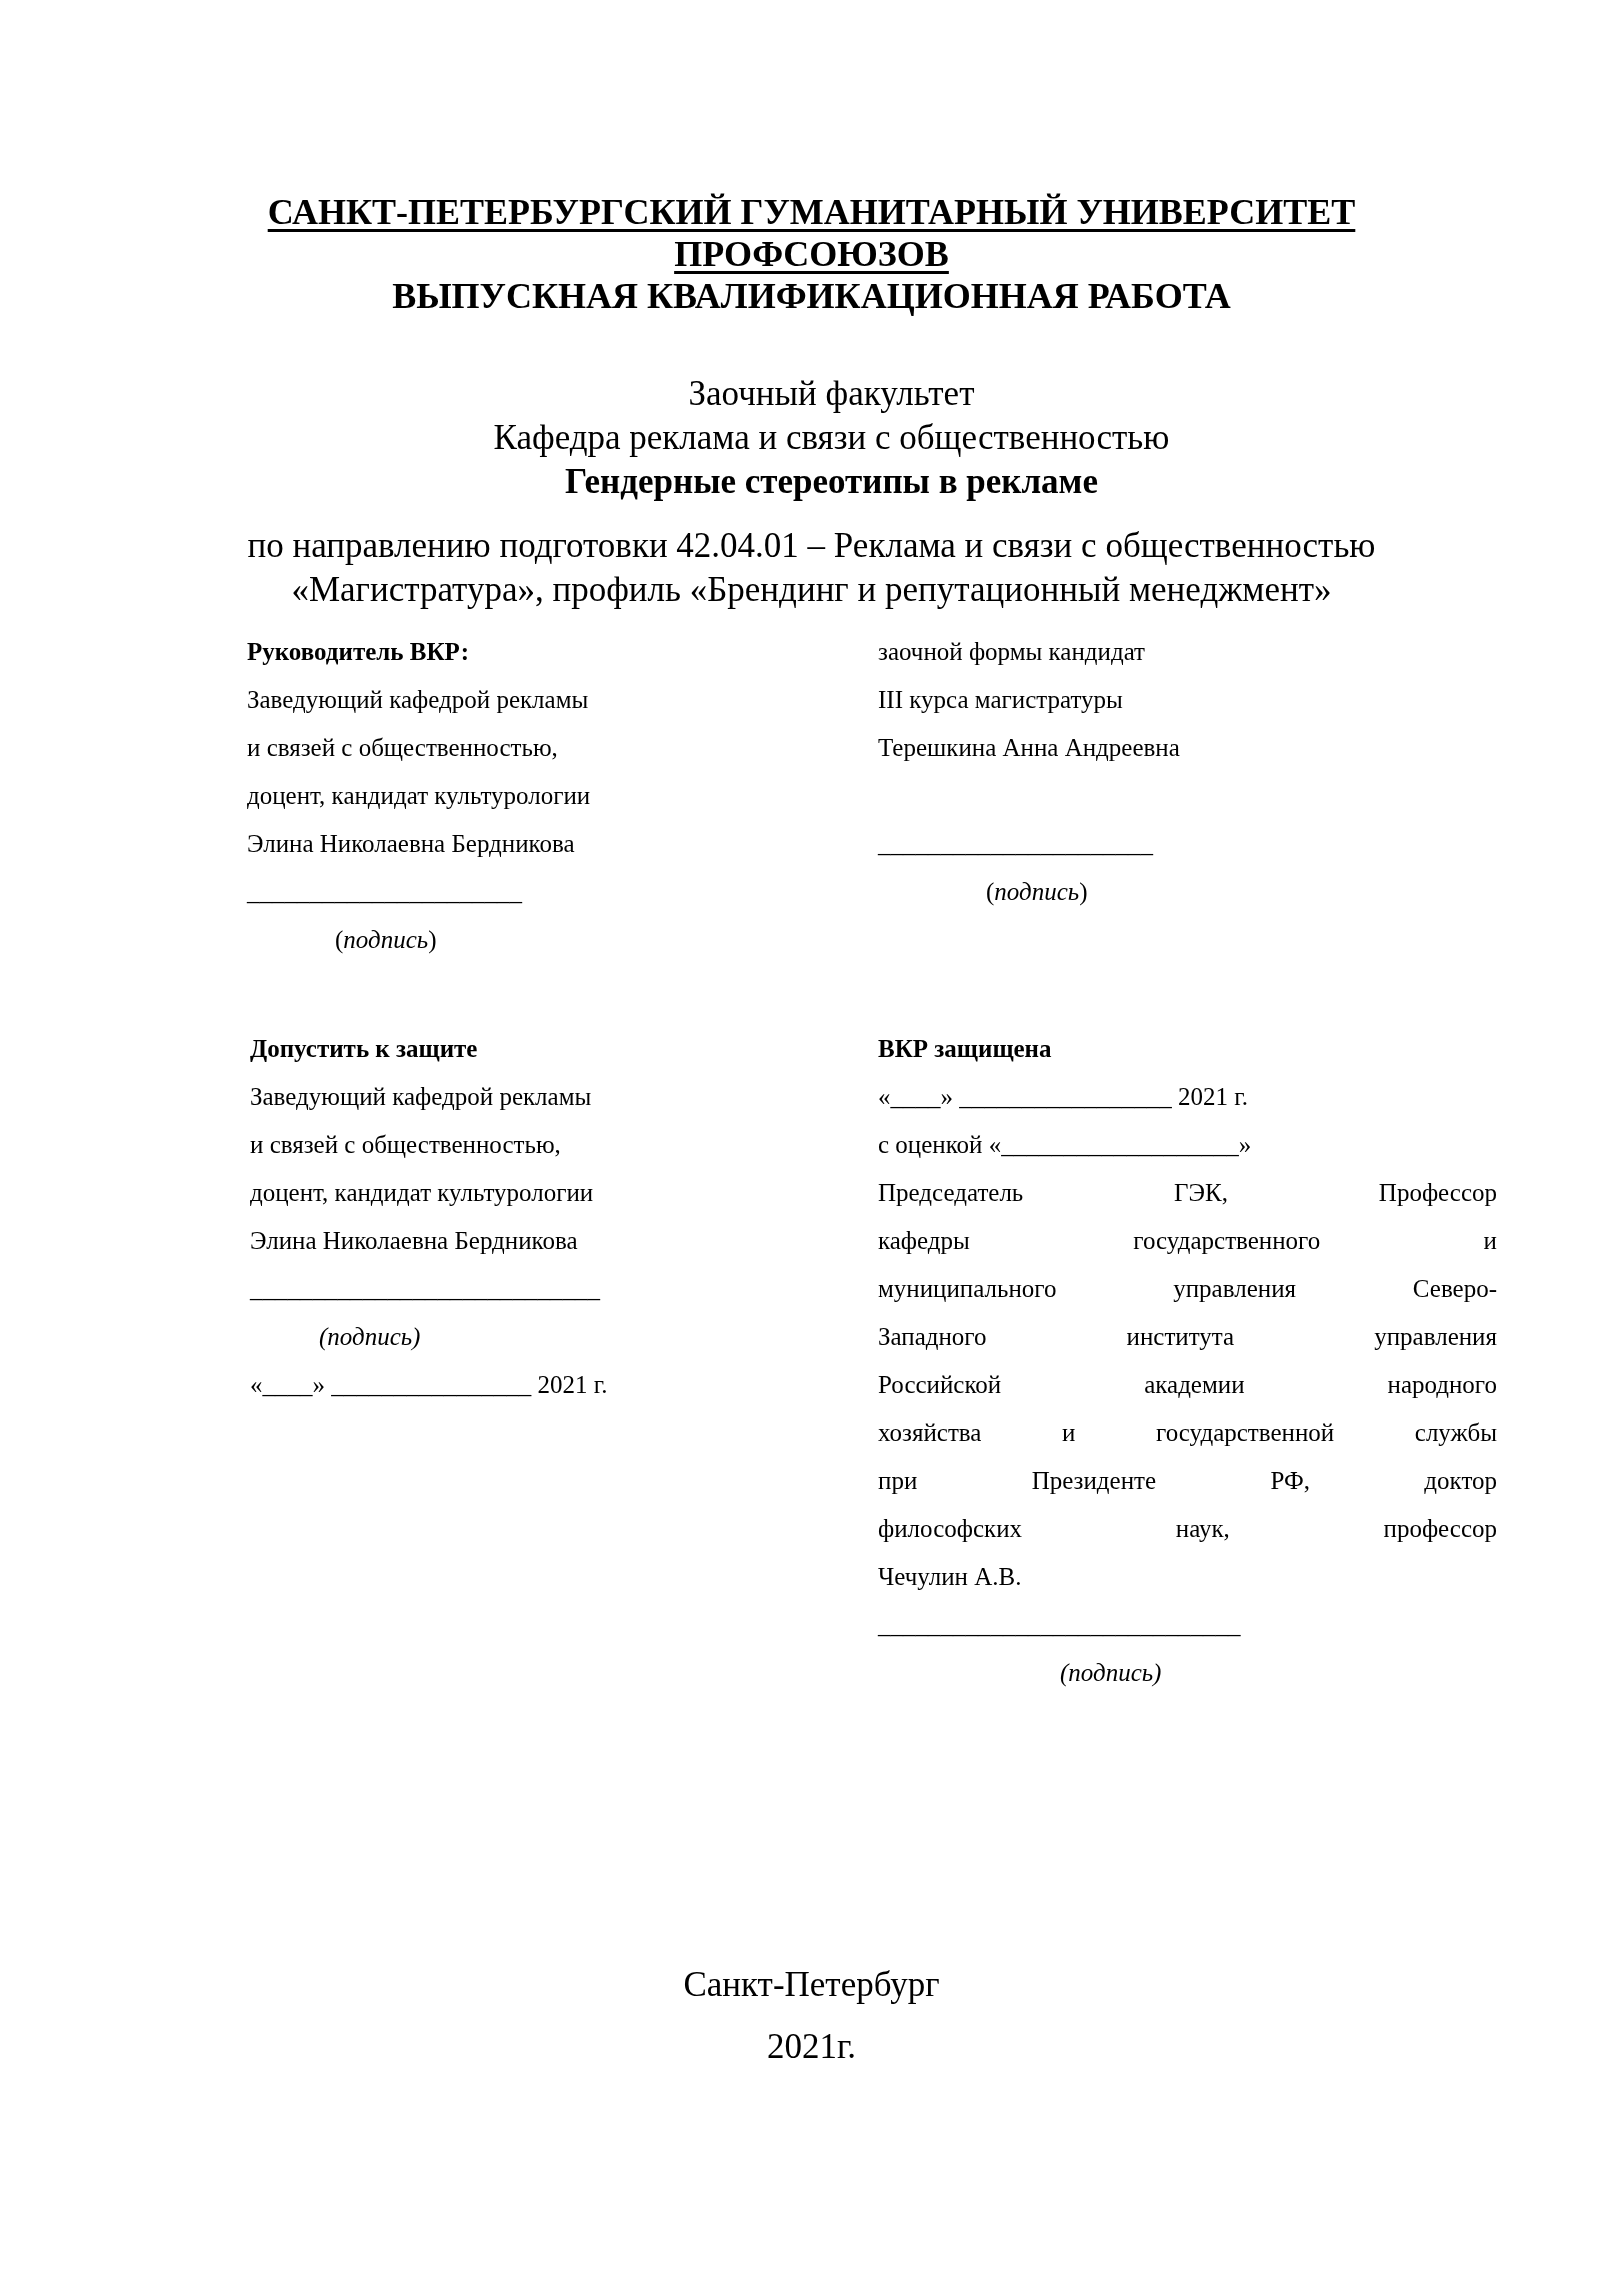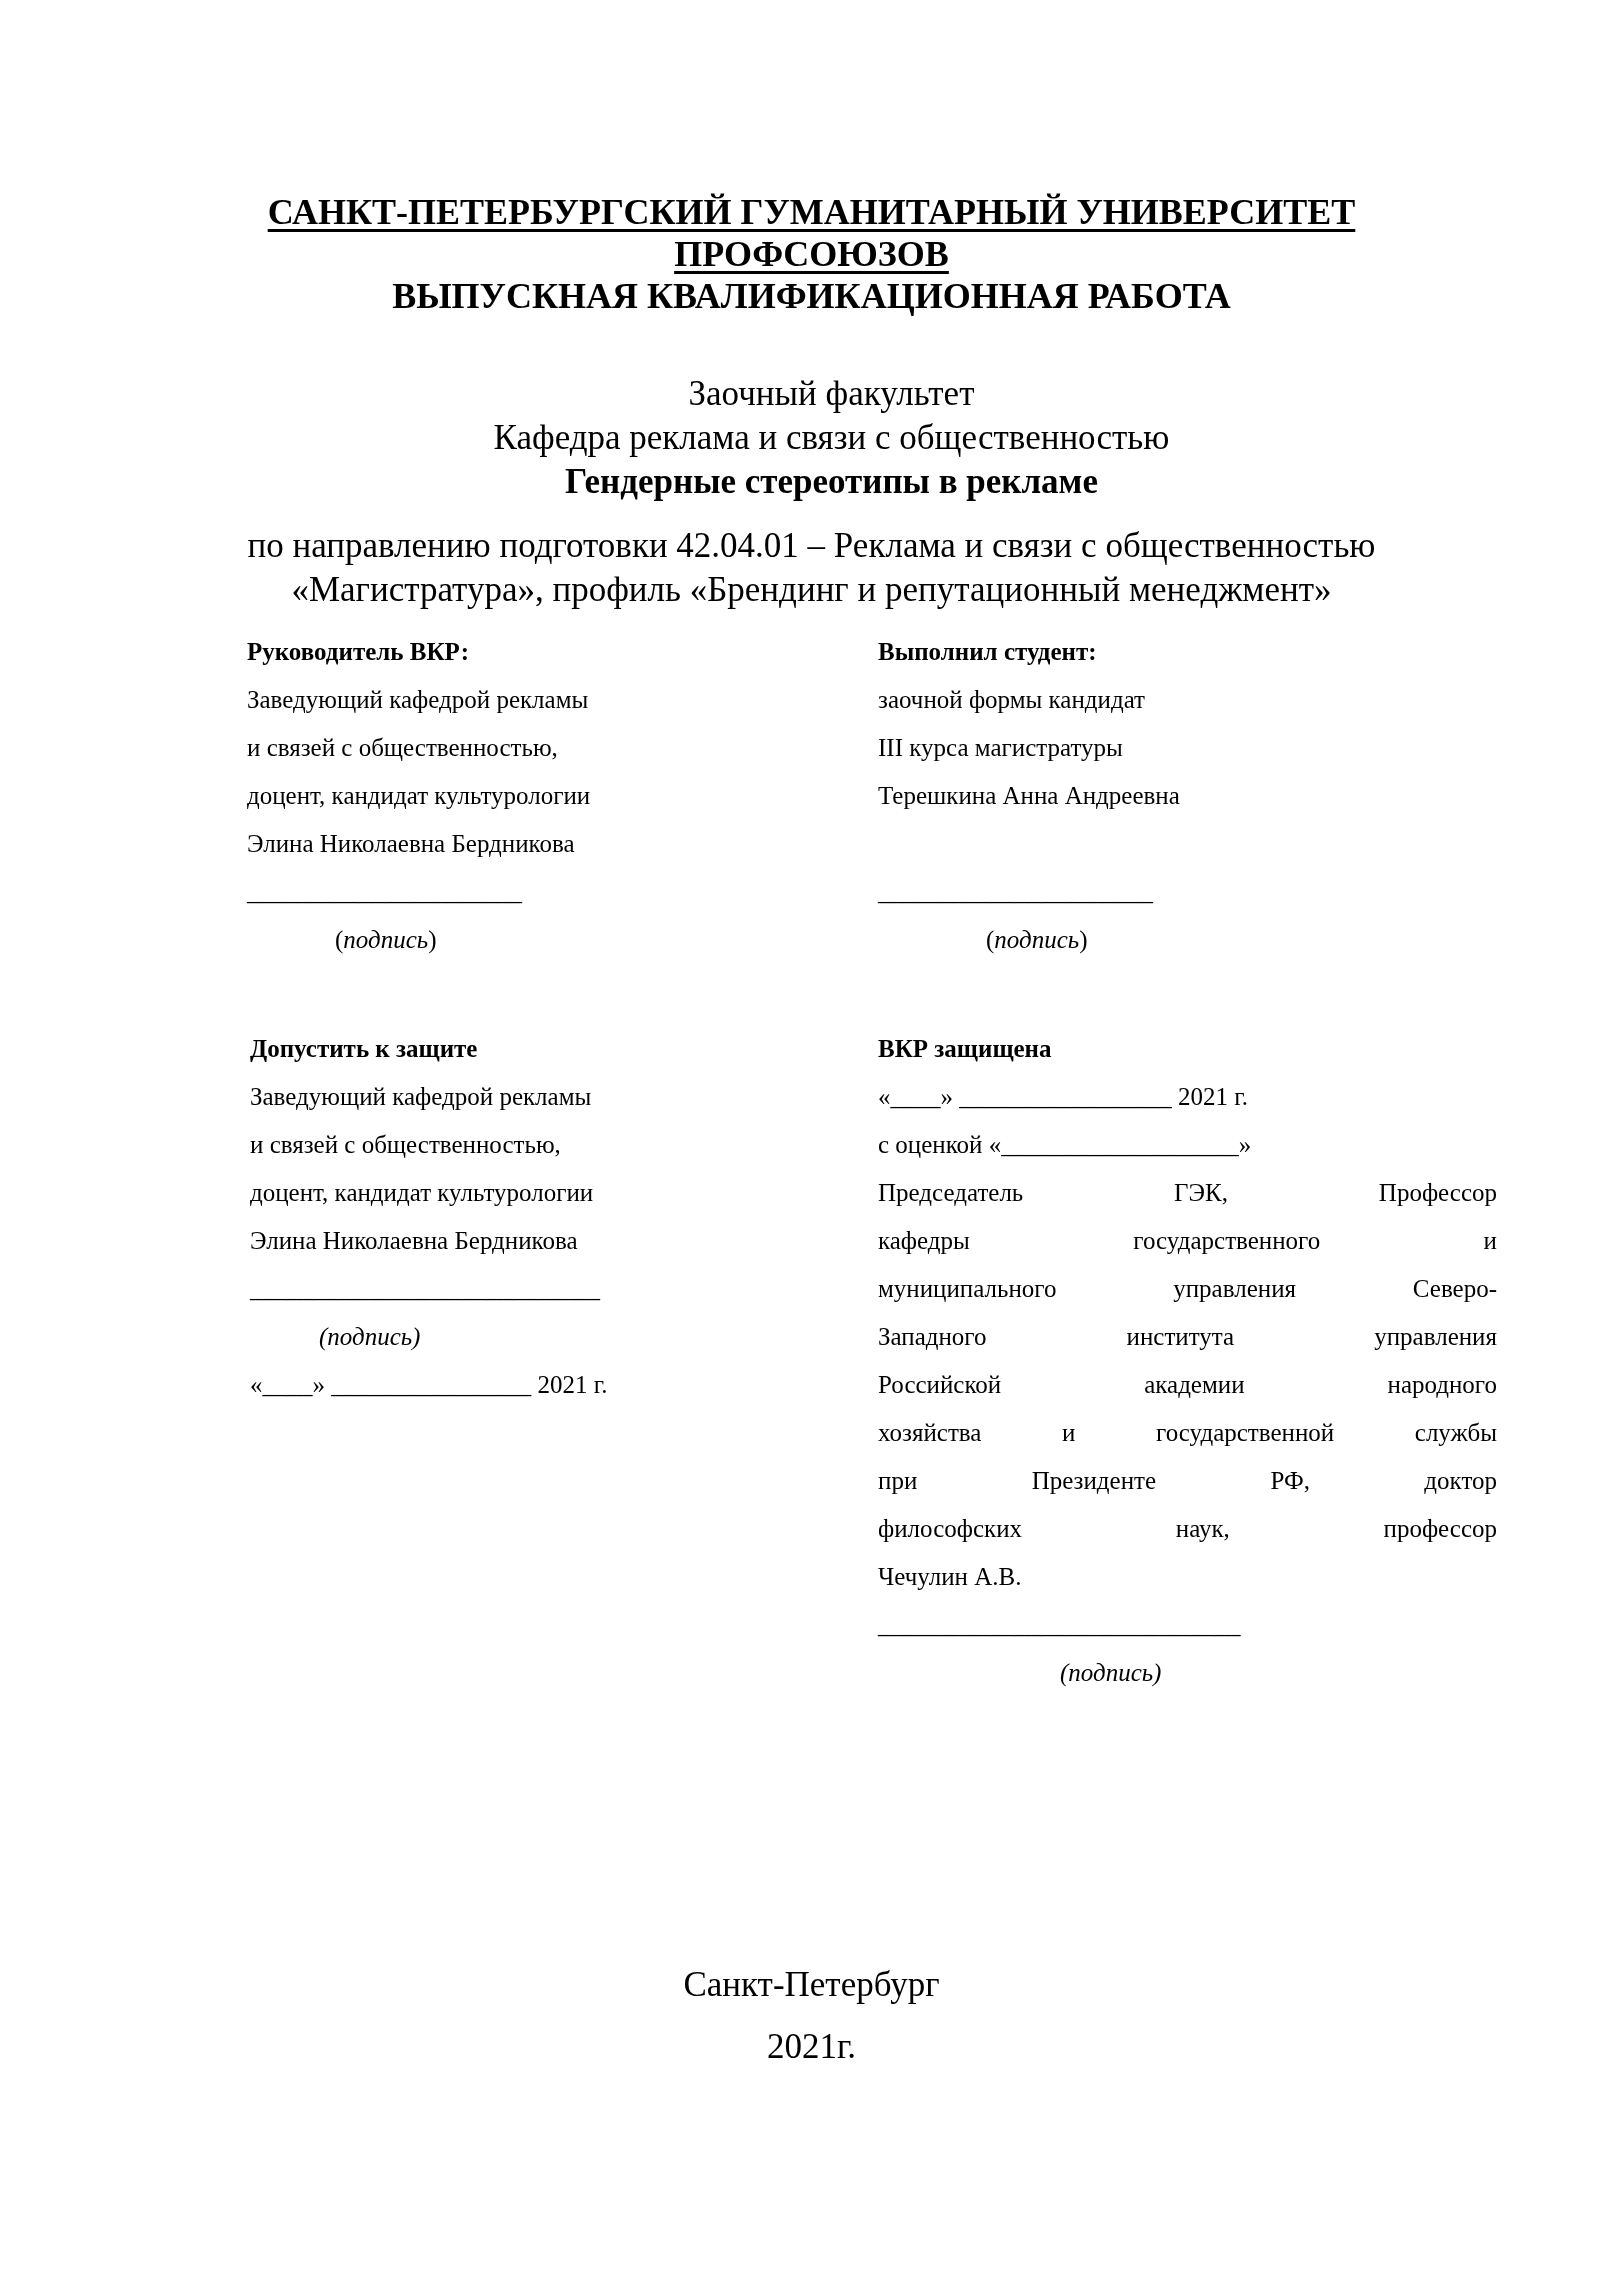--- a/index.html
+++ b/index.html
@@ -44,21 +44,20 @@
     <div class="line bold">Руководитель ВКР:</div>
     <div class="line">Заведующий кафедрой рекламы</div>
     <div class="line">и связей с общественностью,</div>
     <div class="line">доцент, кандидат культурологии</div>
     <div class="line">Элина Николаевна Бердникова</div>
     <div class="sig-line">______________________</div>
     <div class="caption" style="padding-left:88px;"><span>(</span><span class="it">подпись</span><span>)</span></div>
   </div>
 
   <div class="col" style="left:878px; top:628px; width:620px;">
-    <div class="line bold">Выполнил студент:</div>
     <div class="line">заочной формы кандидат</div>
     <div class="line">III курса магистратуры</div>
     <div class="line">Терешкина Анна Андреевна</div>
     <div class="line" style="height:48px;"></div>
     <div class="sig-line">______________________</div>
     <div class="caption" style="padding-left:108px;"><span>(</span><span class="it">подпись</span><span>)</span></div>
   </div>
 
   <div class="col" style="left:250px; top:1025px; width:597px;">
     <div class="line bold">Допустить к защите</div>

